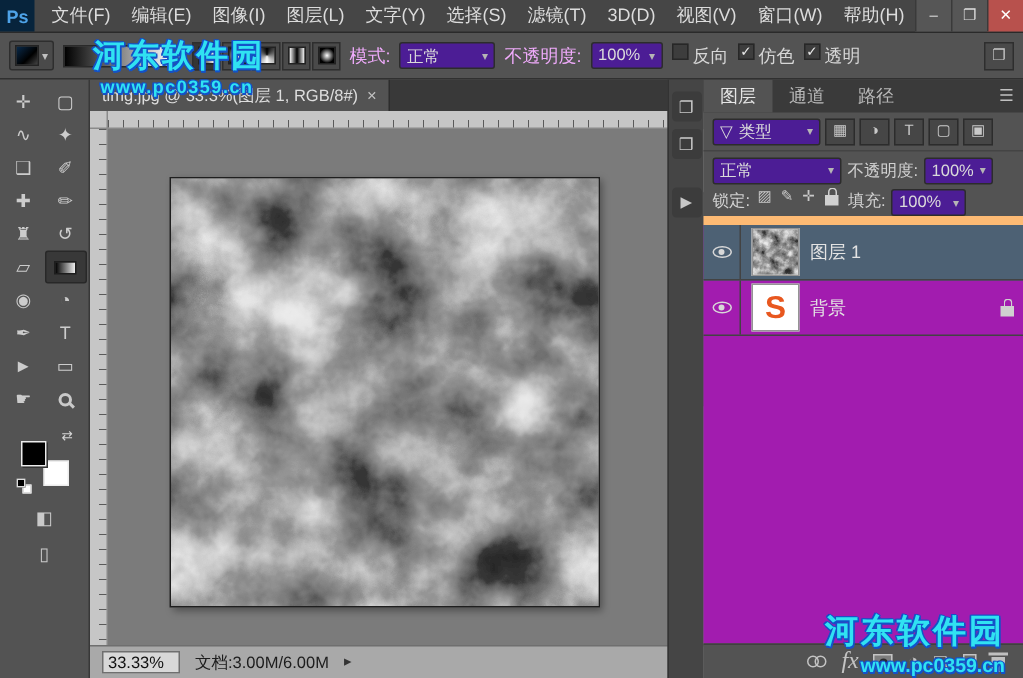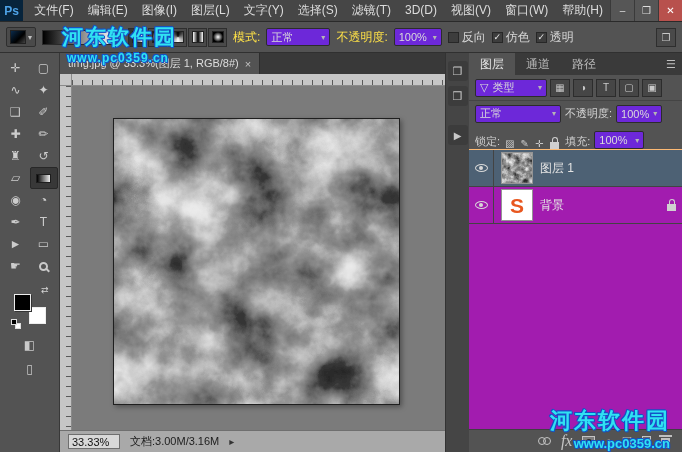--- a/index.html
+++ b/index.html
@@ -23,26 +23,26 @@
 .grad-sample{width:74px;height:15px;background:linear-gradient(to right,#000,#fff);border:1px solid #2a2a2a;display:inline-block}
 .grad-types{display:flex;gap:1px}
 .gt{width:19px;height:19px;background:#4a4a4a;border:1px solid #2e2e2e;display:flex;align-items:center;justify-content:center}
 .gt.sel{background:#353535}
 .gt i{width:12px;height:12px;display:block;border:1px solid #222}
 .gt .lin{background:linear-gradient(to right,#000,#fff)}
 .gt .rad{background:radial-gradient(circle,#fff,#000)}
 .gt .ang{background:conic-gradient(#000,#fff,#000)}
 .gt .ref{background:linear-gradient(to right,#fff,#000,#fff)}
 .gt .dia{background:radial-gradient(closest-side,#fff,#000)}
-.opt-label{font-size:12px;color:#fde047;white-space:nowrap}
-.dd{height:18px;background:#6d28d9;border:1px solid #2c2c2c;border-radius:2px;display:flex;align-items:center;padding:0 4px;font-size:11px;color:#dadada;gap:4px}
+.opt-label{font-size:12px;color:#f0abfc;white-space:nowrap}
+.dd{height:18px;background:#4c1d95;border:1px solid #2c2c2c;border-radius:2px;display:flex;align-items:center;padding:0 4px;font-size:11px;color:#dadada;gap:4px}
 .dd .ddval{white-space:nowrap}
 .dd .arr{margin-left:auto;font-size:8px;color:#b5b5b5}
 .w64{width:64px}.w48{width:48px}
-.chk{display:flex;align-items:center;gap:3px;white-space:nowrap}
+.chk{display:flex;gap:3px;white-space:nowrap}
 .box{width:11px;height:11px;background:#3d3d3d;border:1px solid #272727;display:inline-flex;align-items:center;justify-content:center;font-size:9px;color:#e8e8e8}
 .opt-icon{width:20px;height:19px;background:#4a4a4a;border:1px solid #2e2e2e;display:flex;align-items:center;justify-content:center;font-size:10px;color:#c8c8c8;margin-left:auto}
 
 
 .toolbar{position:absolute;left:0;top:53px;width:60px;bottom:0;background:#535353;border-right:1px solid #383838;z-index:3}
 .tool-grid{display:grid;grid-template-columns:28px 28px;justify-content:center;padding-top:4px}
 .tool{height:22px;display:flex;align-items:center;justify-content:center;font-size:12px;color:#cccccc}
 .tool.selected{background:#383838;border:1px solid #282828;border-radius:2px}
 .grad-glyph{width:15px;height:9px;background:linear-gradient(to right,#000,#eee);border:1px solid #1d1d1d;display:inline-block}
 .mag{width:9px;height:9px;border:2px solid #c9c9c9;border-radius:50%;position:relative;display:inline-block}
@@ -87,21 +87,21 @@
 
 .rightpane{position:absolute;left:469px;right:0;top:53px;bottom:0;background:#535353}
 .ptabs{position:absolute;left:0;right:0;top:0;height:22px;background:#3a3a3a;display:flex;align-items:center}
 .ptab{padding:0 11px;line-height:22px;font-size:12px;color:#b9b9b9}
 .ptab.active{background:#535353;color:#e5e5e5}
 .ptab-menu{margin-left:auto;width:22px;text-align:center;line-height:22px;color:#c0c0c0;font-size:11px}
 .pfilter{position:absolute;left:0;right:0;top:22px;height:26px;display:flex;align-items:center;padding:0 6px;gap:3px;border-bottom:1px solid #444}
 .dd.filter{width:72px}
 .pick-btn{width:20px;height:18px;background:#464646;border:1px solid #2c2c2c;display:flex;align-items:center;justify-content:center;font-size:10px;color:#c9c9c9}
 .pblend{position:absolute;left:0;right:0;top:48px;height:25px;display:flex;align-items:center;padding:0 6px;gap:4px}
-.plock{position:absolute;left:0;right:0;top:73px;height:24px;display:flex;align-items:flex-end;padding:0 6px;gap:4px;border-bottom:1px solid #fdba74}
+.plock{position:absolute;left:0;right:0;top:73px;height:24px;display:flex;align-items:flex-start;padding:0 6px;gap:4px;border-bottom:6px solid #fdba74}
 .small-label{font-size:11px;color:#d2d2d2;white-space:nowrap}
 .mini-ic{font-size:10px;color:#c8c8c8;padding:0 1px}
 .w86{width:86px}.w46{width:46px}.w50{width:50px}
 .playerlist{position:absolute;left:0;right:0;top:97px;bottom:23px;background:#a21caf}
 .layer-row{height:37px;display:flex;align-items:center;border-bottom:1px solid #434343;padding-right:6px}
 .layer-row.selected{background:#4d6174}
 .eye-cell{width:25px;height:100%;display:flex;align-items:center;justify-content:center;border-right:1px solid #434343}
 .eye{display:inline-block;width:13px;height:8px;border:1px solid #d8d8d8;border-radius:50%;position:relative}
 .eye::after{content:"";position:absolute;left:50%;top:50%;transform:translate(-50%,-50%);width:4px;height:4px;background:#d8d8d8;border-radius:50%}
 .lthumb{width:32px;height:32px;margin:0 7px;border:1px solid #949494;background:#fff;overflow:hidden;display:flex;align-items:center;justify-content:center;flex:none}
@@ -277,21 +277,21 @@
         <svg viewBox="0 0 287 287" width="285" height="285" preserveAspectRatio="none">
           <rect width="287" height="287" fill="#8a8a8a" filter="url(#cloudsF)"></rect>
         </svg>
       </div>
     </div>
     <div class="scroll-v">
       <div class="thumb"></div>
     </div>
     <div class="statusbar">
       <div class="zoom-field">33.33%</div>
-      <span class="doc-info">文档:3.00M/3.16M</span>
+      <span class="doc-info">文档:3.00M/6.00M</span>
       <span class="status-arrow">▸</span>
     </div>
   </div>
 
   <div class="dockstrip">
     <div class="dock-btn">❐</div>
     <div class="dock-btn">❒</div>
     <div class="dock-btn play">▶</div>
   </div>
 

